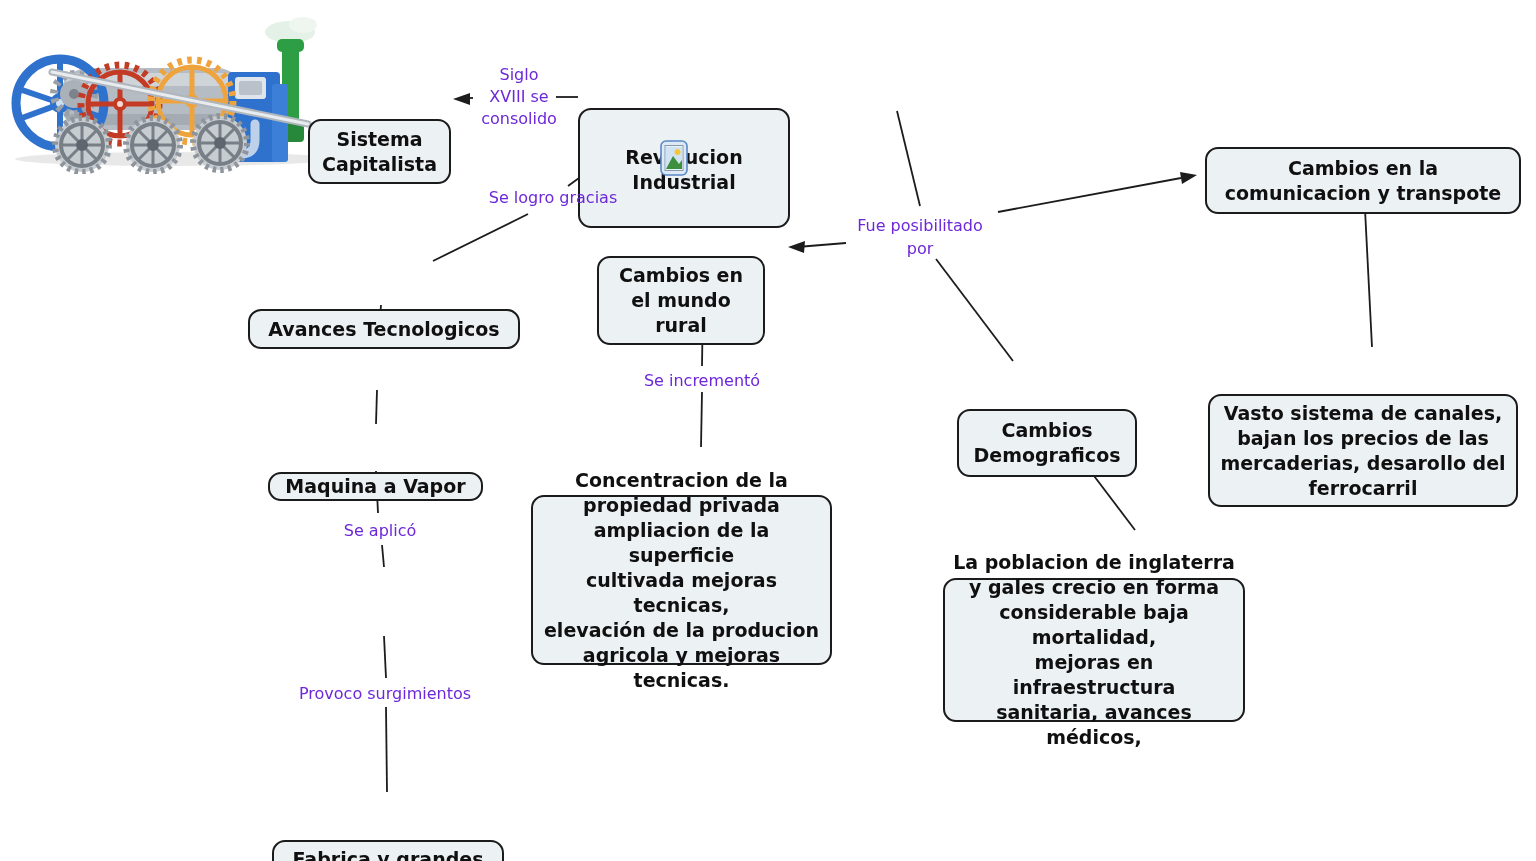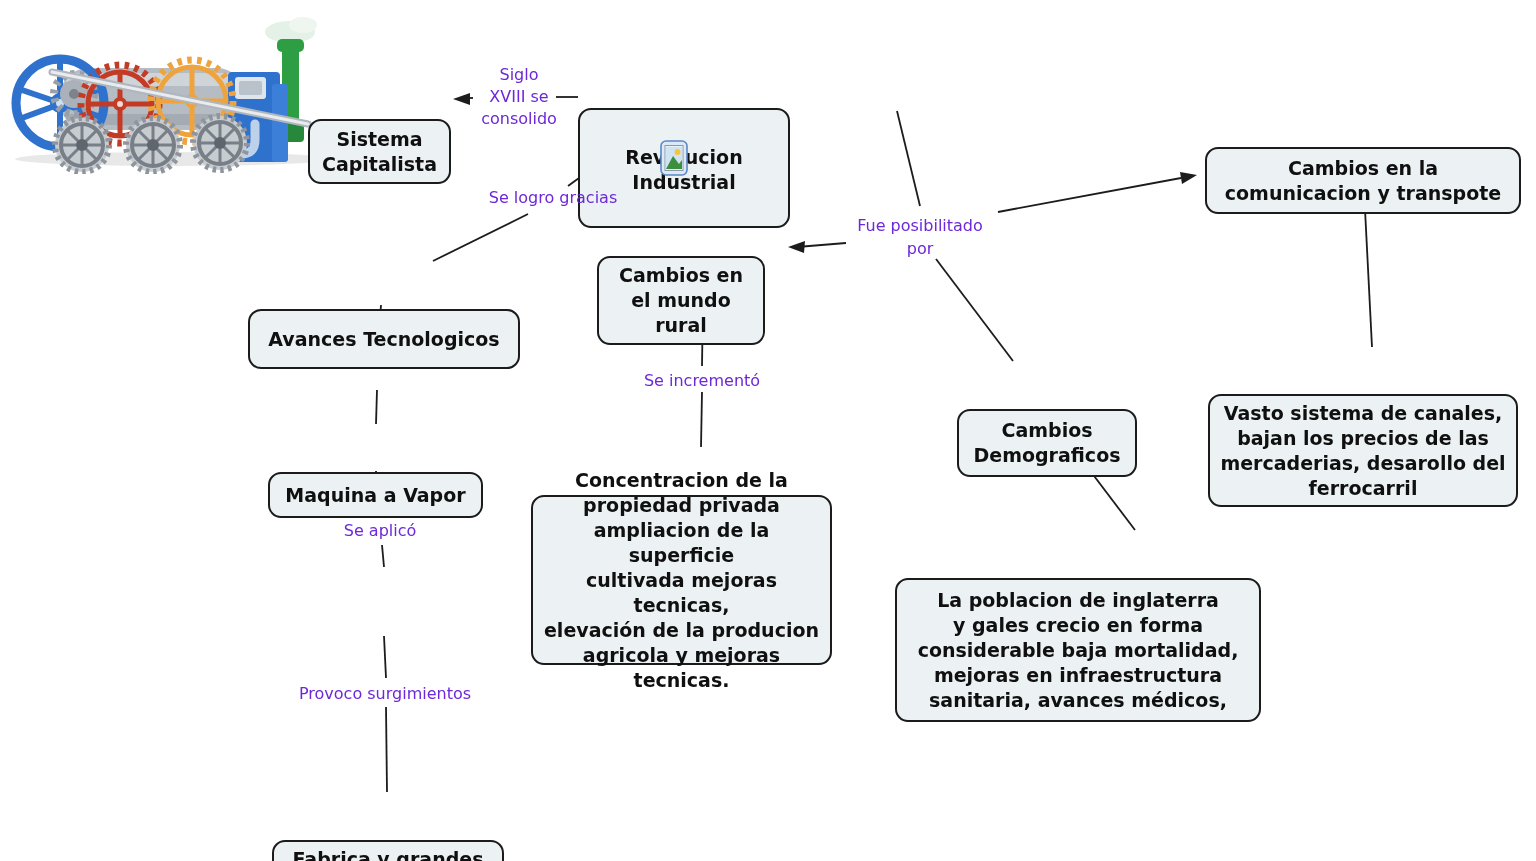--- a/index.html
+++ b/index.html
@@ -169,40 +169,40 @@
 Industrial</div>
 
 
   <div class="node" style="left:1205px;top:100px;width:316px;height:67px">Cambios en la
 comunicacion y transpote</div>
 
   <div class="node" style="left:597px;top:209px;width:168px;height:89px">Cambios en
 el mundo
 rural</div>
 
-  <div class="node" style="left:248px;top:262px;width:272px;height:60px">Avances Tecnologicos</div>
-
-  <div class="node" style="left:268px;top:425px;width:215px;height:46px">Maquina a Vapor</div>
+  <div class="node" style="left:248px;top:262px;width:272px;height:40px">Avances Tecnologicos</div>
+
+  <div class="node" style="left:268px;top:425px;width:215px;height:29px">Maquina a Vapor</div>
 
   <div class="node" style="left:531px;top:448px;width:301px;height:170px">Concentracion de la
 propiedad privada
 ampliacion de la superficie
 cultivada mejoras tecnicas,
 elevación de la producion
 agricola y mejoras tecnicas.</div>
 
   <div class="node" style="left:957px;top:362px;width:180px;height:68px">Cambios
 Demograficos</div>
 
   <div class="node" style="left:1208px;top:347px;width:310px;height:113px">Vasto sistema de canales,
 bajan los precios de las
 mercaderias, desarollo del
 ferrocarril</div>
 
-  <div class="node" style="left:895px;top:531px;width:366px;height:144px">La poblacion de inglaterra
+  <div class="node" style="left:943px;top:531px;width:302px;height:144px">La poblacion de inglaterra
 y gales crecio en forma
 considerable baja mortalidad,
 mejoras en infraestructura
 sanitaria, avances médicos,</div>
 
 
   <div class="node" style="left:272px;top:793px;width:232px;height:64px">Fabrica y grandes
 mercados</div>
 
   <div class="link-label" style="left:469px;top:64px;width:100px;line-height:22px">Siglo

